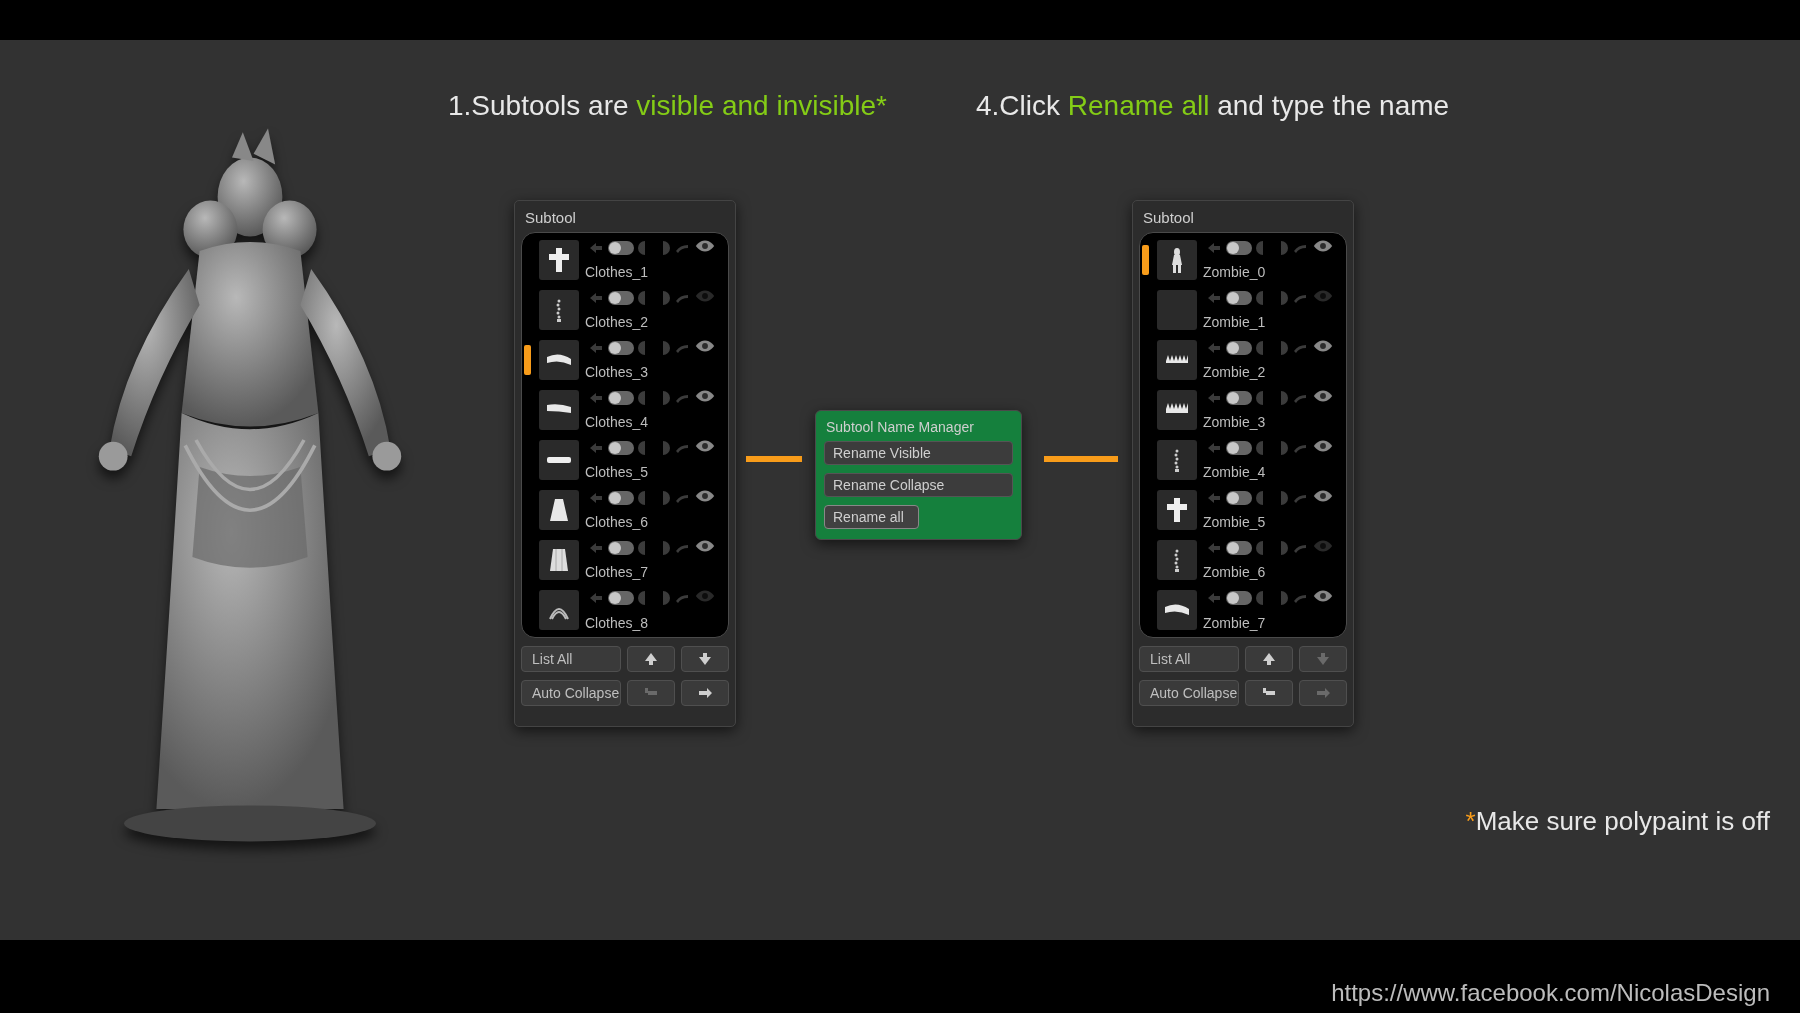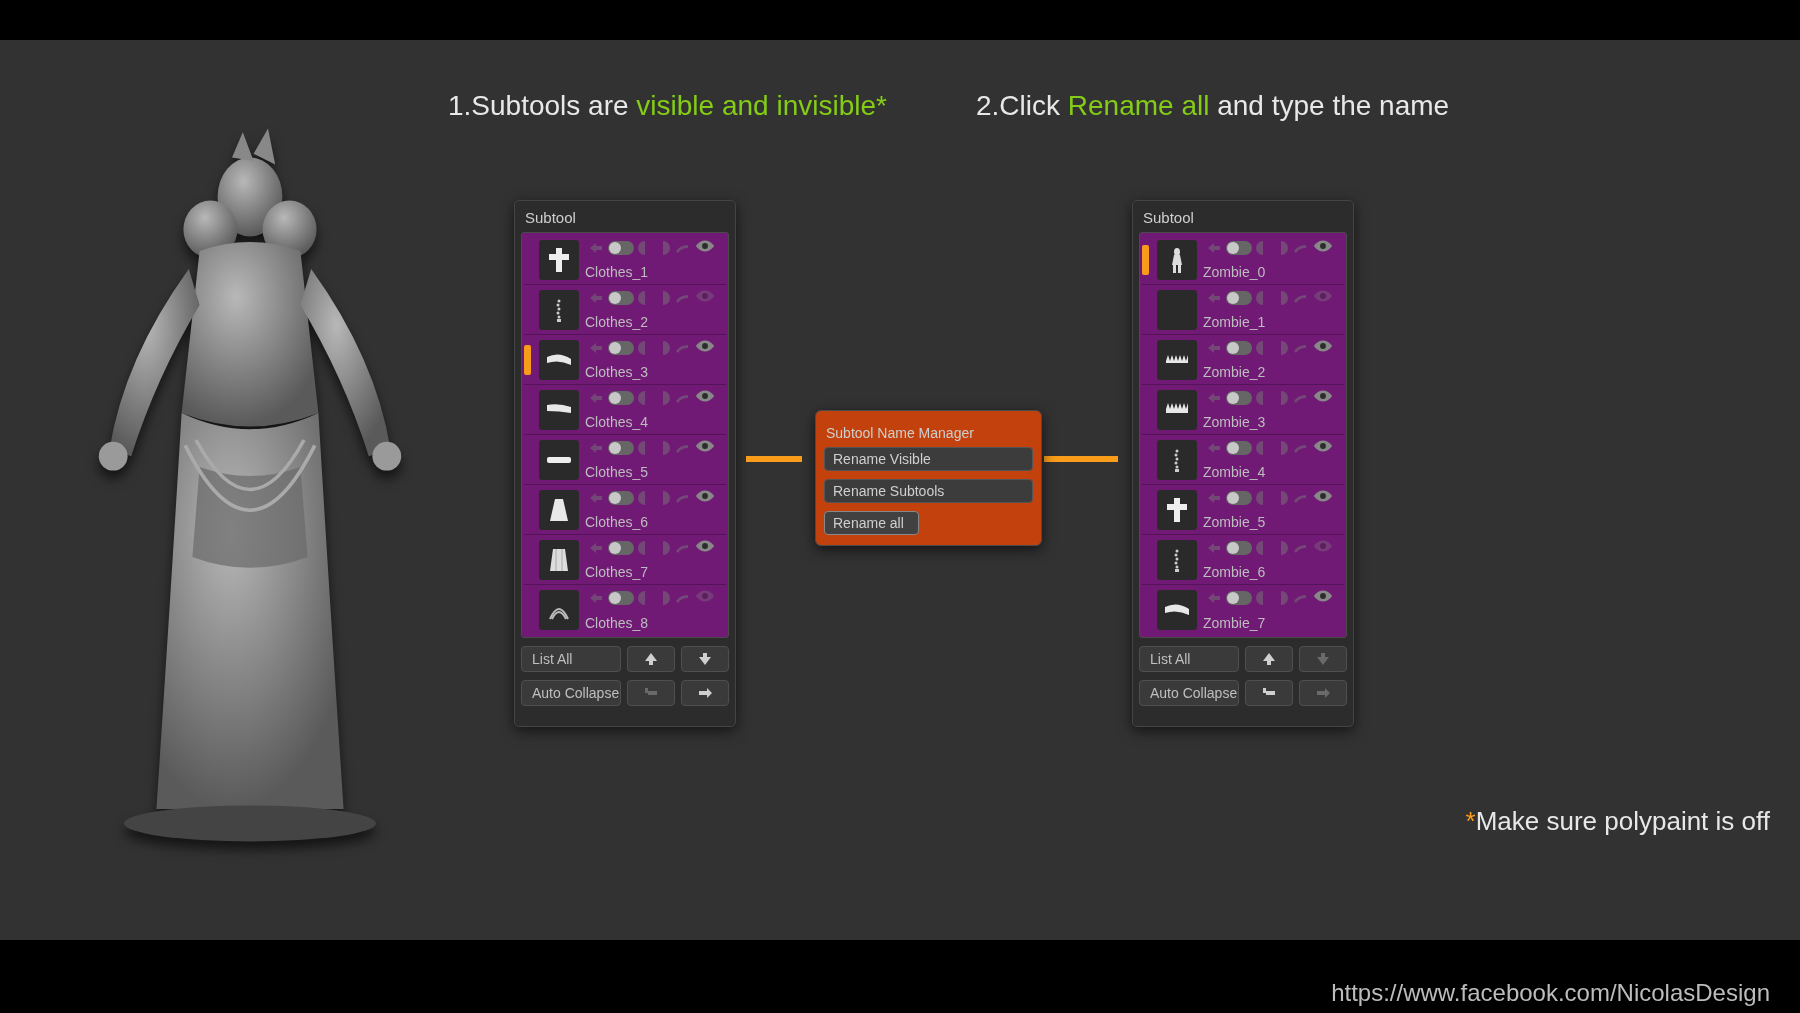--- a/index.html
+++ b/index.html
@@ -46,23 +46,23 @@
     border-radius: 5px;
     box-shadow: 0 4px 14px rgba(0,0,0,.6);
     padding: 6px 6px 20px 6px;
   }
   .panel-title {
     color: #cfcfcf;
     font-size: 15px;
     padding: 2px 4px 6px 4px;
   }
   .subtool-list {
-    background: #701a75;
+    background: #000000;
     border: 1px solid #4a4a4a;
-    border-radius: 3px;
+    border-radius: 14px;
     padding: 2px;
   }
   .row {
     display: flex;
     align-items: center;
     height: 50px;
     position: relative;
     border-bottom: 1px solid rgba(0,0,0,.25);
   }
   .row:last-child { border-bottom: none; }
@@ -118,25 +118,25 @@
     cursor:pointer;
   }
   .btn.wide { flex:1.6; justify-content:flex-start; padding-left:10px; }
   .btn.sq { width:48px; }
   .btn.sq svg { width:16px; height:16px; fill:#cfcfcf;}
   .btn.dim svg { fill:#6a6a6a;}
   
   .popup {
     position: absolute;
     left: 815px; top: 370px;
-    width: 227px;
-    background:#c2410c;
+    width: 207px;
+    background:#15803d;
     border:1px solid #4a4a4a;
     border-radius:6px;
-    padding:12px 8px 10px 8px;
+    padding:6px 8px 10px 8px;
     box-shadow:0 4px 14px rgba(0,0,0,.6);
   }
   .popup-title { font-size:14px; color:#cfcfcf; padding:2px 2px 6px 2px;}
   .popup .pbtn {
     background:#3c3c3c; border:1px solid #555; border-radius:4px;
     color:#cfcfcf; font-size:14px; height:24px;
     display:flex; align-items:center; padding-left:8px; margin-bottom:8px;
     cursor:pointer;
   }
   .popup .pbtn.sel {
@@ -158,21 +158,21 @@
 </style>
 </head>
 <body>
 
 <div class="canvas">
 
   <div class="heading" style="left:448px; top:50px;">
     <span>1.Subtools are </span><span class="accent">visible and invisible*</span>
   </div>
   <div class="heading" style="left:976px; top:50px;">
-    <span>2.Click </span><span class="accent">Rename all</span><span> and type the name</span>
+    <span>4.Click </span><span class="accent">Rename all</span><span> and type the name</span>
   </div>
 
   <div class="model-placeholder">
     <svg viewBox="0 0 200 400" width="360" height="740">
       <defs>
         <radialGradient id="g1" cx="40%" cy="30%" r="70%">
           <stop offset="0%" stop-color="#b8b8b8"></stop>
           <stop offset="100%" stop-color="#5a5a5a"></stop>
         </radialGradient>
       </defs>
@@ -712,21 +712,21 @@
       </div>
     </div>
   </div>
 
   <div class="connector" style="left:746px; top:416px; width:56px;"></div>
   <div class="connector" style="left:1044px; top:416px; width:74px;"></div>
 
   <div class="popup">
     <div class="popup-title">Subtool Name Manager</div>
     <div class="pbtn">Rename Visible</div>
-    <div class="pbtn">Rename Subtools</div>
+    <div class="pbtn">Rename Collapse</div>
     <div class="pbtn sel">Rename all</div>
   </div>
 
   <div class="footnote" style="right:30px; top:766px;">
     <span class="accent">*</span><span>Make sure polypaint is off</span>
   </div>
 </div>
 
 <div class="credit">https://www.facebook.com/NicolasDesign</div>
 

